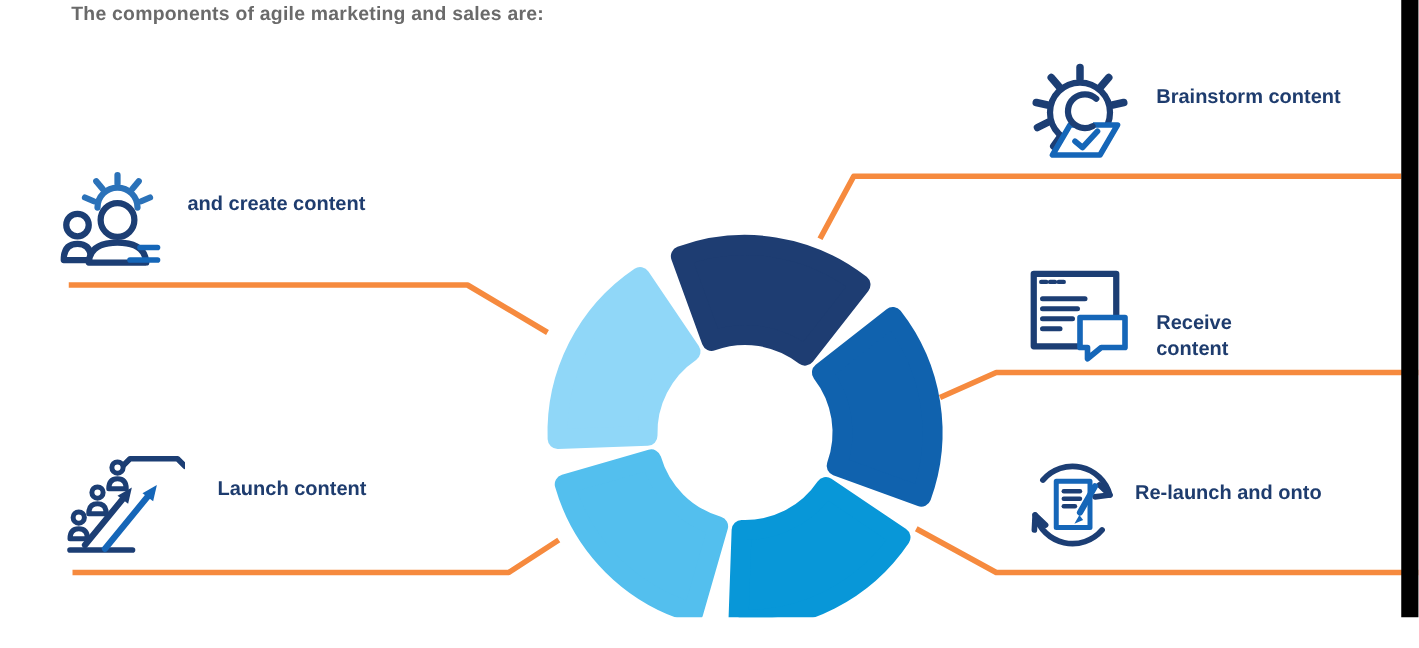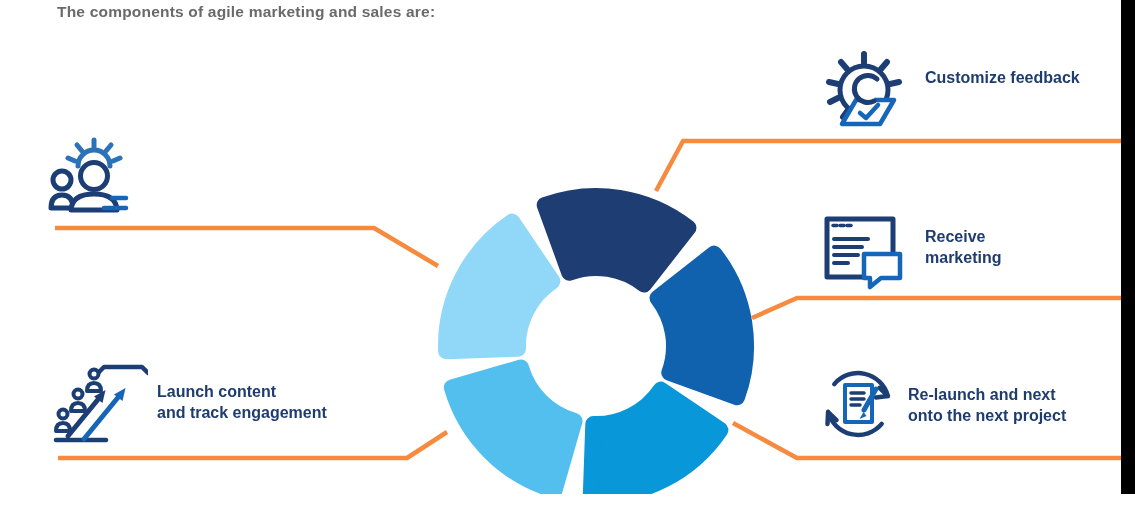--- a/index.html
+++ b/index.html
@@ -53,95 +53,94 @@
     <line class="g-st" stroke-width="5" x1="27" y1="25" x2="20" y2="22"></line>
     <line class="g-st" stroke-width="5" x1="65" y1="25" x2="72" y2="22"></line>
     <circle class="n-st wfill" stroke-width="5" cx="14" cy="44" r="9"></circle>
     <path class="n-st wfill" stroke-width="5" d="M 3 72 Q 3 59 14 59 Q 25 59 25 72 Z"></path>
     <circle class="n-st wfill" stroke-width="5" cx="46" cy="40" r="13.5"></circle>
     <path class="n-st wfill" stroke-width="5" d="M 23 74 Q 24 58 46 58 Q 68 58 69 74 Z"></path>
     <line class="a-st" stroke-width="4.5" x1="64" y1="62" x2="78" y2="62"></line>
     <line class="a-st" stroke-width="4.5" x1="56" y1="72" x2="78" y2="72"></line>
   </svg>
   <div class="label" style="left:150px;top:153px">
+    <div>and create content</div>
   </div>
 
   <svg class="icon" style="left:822px;top:50px" width="92" height="80" viewBox="0 0 92 80">
     <g class="n-st" stroke-width="6">
       <line x1="42" y1="13" x2="42" y2="4"></line>
       <line x1="25" y1="19" x2="19" y2="12"></line>
       <line x1="59" y1="19" x2="65" y2="12"></line>
       <line x1="16" y1="34" x2="7" y2="32"></line>
       <line x1="68" y1="34" x2="77" y2="32"></line>
       <line x1="16" y1="48" x2="8" y2="52"></line>
       <line x1="26" y1="60" x2="21" y2="67"></line>
     </g>
     <circle class="n-st wfill" stroke-width="5" cx="42" cy="40" r="24"></circle>
     <path class="a-st wfill" stroke-width="4.5" d="M 20 74 L 58 74 L 72 50 L 34 50 Z"></path>
     <polyline class="a-st" stroke-width="4.5" points="38,63 44,68 56,55"></polyline>
     <path class="n-st wfill" stroke-width="5" d="M 52 51 A 13.5 13.5 0 1 1 55 29"></path>
   </svg>
   <div class="label" style="left:925px;top:67px">
-    <div>Customize feedback</div>
+    <div>Brainstorm content</div>
   </div>
 
   <svg class="icon" style="left:824px;top:216px" width="86" height="76" viewBox="0 0 86 76">
     <rect class="n-st wfill" stroke-width="5" x="3" y="3" width="66" height="58"></rect>
     <g class="n-st" stroke-width="3.5">
       <line x1="9" y1="9.5" x2="13" y2="9.5"></line>
       <line x1="16" y1="9.5" x2="20" y2="9.5"></line>
       <line x1="23" y1="9.5" x2="27" y2="9.5"></line>
     </g>
     <g class="n-st" stroke-width="4">
       <line x1="10" y1="23" x2="44" y2="23"></line>
       <line x1="10" y1="31" x2="38" y2="31"></line>
       <line x1="10" y1="39" x2="34" y2="39"></line>
       <line x1="10" y1="47" x2="24" y2="47"></line>
     </g>
     <path class="a-st wfill" stroke-width="4.5" d="M 40 38 L 76 38 L 76 62 L 57 62 L 46 71 L 46 62 L 40 62 Z"></path>
   </svg>
-  <div class="label" style="left:925px;top:226px">
+  <div class="label" style="left:925px;top:248px">
     <div>Receive</div>
-    <div>marketing</div>
+    <div>content</div>
   </div>
 
   <svg class="icon" style="left:818px;top:364px" width="84" height="80" viewBox="0 0 84 80">
     <path class="n-st" stroke-width="4.5" d="M 16.3 20.1 A 31 31 0 0 1 69.9 32"></path>
     <polyline class="n-st" stroke-width="4.5" points="61.5,23.9 69.9,32 58,33.5"></polyline>
     <path class="n-st" stroke-width="4.5" d="M 63.7 59.9 A 31 31 0 0 1 10.1 48"></path>
     <polyline class="n-st" stroke-width="4.5" points="18.5,56.1 10.1,48 9.5,60"></polyline>
     <rect class="a-st wfill" stroke-width="4" x="27" y="21" width="27" height="37"></rect>
     <g class="n-st" stroke-width="3.5">
       <line x1="33" y1="29" x2="46" y2="29"></line>
       <line x1="33" y1="35" x2="46" y2="35"></line>
       <line x1="33" y1="41" x2="42" y2="41"></line>
     </g>
     <line class="a-st" stroke-width="5" x1="58" y1="25" x2="46" y2="46"></line>
     <path fill="#1566B8" d="M 45.5 48 L 41.5 55 L 48.5 52 Z"></path>
   </svg>
   <div class="label" style="left:908px;top:384px">
-    <div>Re-launch and next</div>
-    <div>onto the next project</div>
+    <div>Re-launch and onto</div>
   </div>
 
   <svg class="icon" style="left:52px;top:362px" width="96" height="82" viewBox="0 0 96 82">
     <polyline class="n-st" stroke-width="4.5" points="46,11 52,5 90,5 96,11"></polyline>
     <line class="n-st" stroke-width="4.5" x1="4" y1="78" x2="54" y2="78"></line>
     <line class="n-st" stroke-width="5" x1="16" y1="74" x2="48" y2="35"></line>
     <path fill="#1C3E74" d="M 53.5 28 L 50.5 41 L 42 34.5 Z"></path>
     <line class="a-st" stroke-width="5" x1="32" y1="77" x2="68" y2="33"></line>
     <path fill="#1566B8" d="M 73.5 26 L 70.5 39 L 62 32.5 Z"></path>
     <g class="n-st" stroke-width="4">
       <circle class="wfill" cx="11" cy="52" r="4.5"></circle>
       <path class="wfill" d="M 4 69 Q 4 61 11 61 Q 18 61 18 69 Z"></path>
       <circle class="wfill" cx="26" cy="32" r="4.5"></circle>
       <path class="wfill" d="M 19 49 Q 19 41 26 41 Q 33 41 33 49 Z"></path>
       <circle class="wfill" cx="42" cy="12" r="4.5"></circle>
       <path class="wfill" d="M 35 29 Q 35 21 42 21 Q 49 21 49 29 Z"></path>
     </g>
   </svg>
-  <div class="label" style="left:157px;top:381px">
+  <div class="label" style="left:174px;top:381px">
     <div>Launch content</div>
-    <div>and track engagement</div>
   </div>
 
   <div class="black-band"></div>
 </div>
 
 </body></html>

